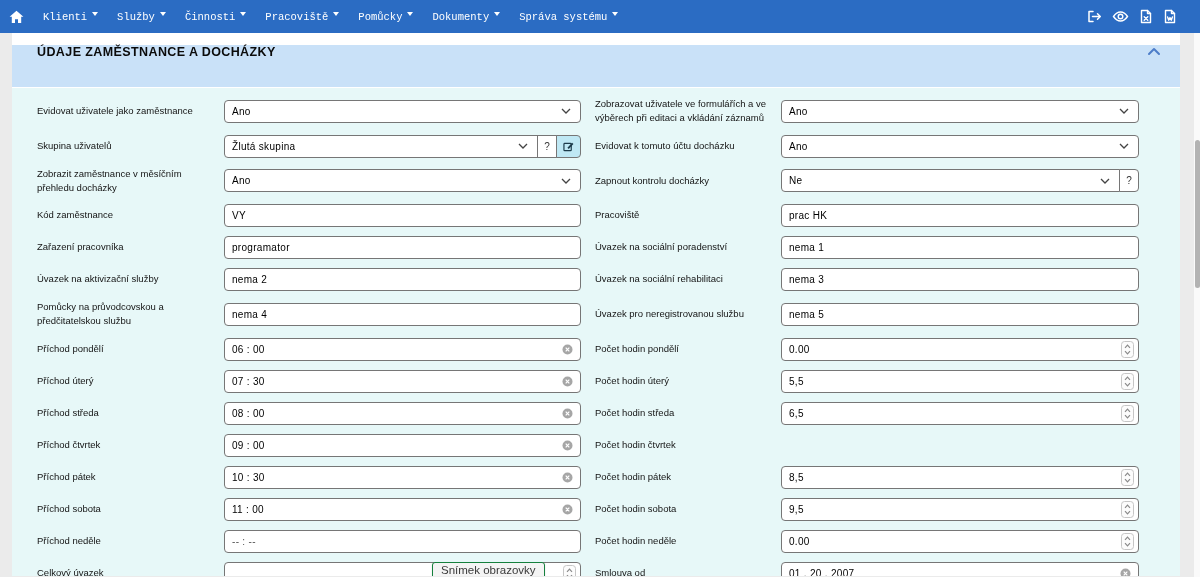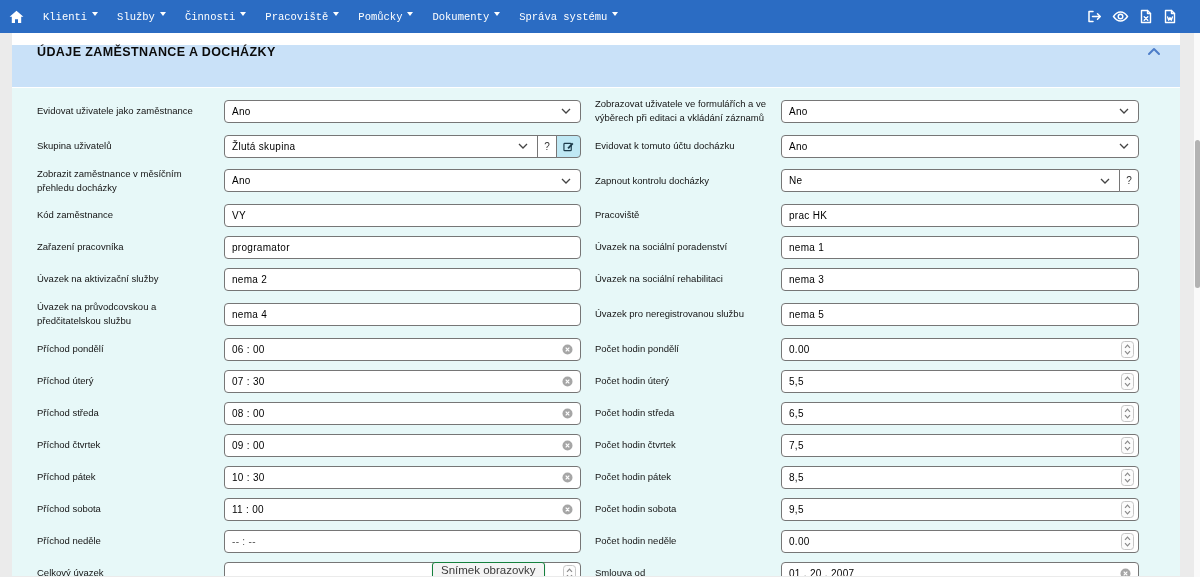--- a/index.html
+++ b/index.html
@@ -261,21 +261,21 @@
           </div>
           <div></div>
           <div class="lbl">Úvazek na sociální rehabilitaci</div>
           <div class="fw">
             <div class="field">
               <span class="val">nema 3</span>
             </div>
           </div>
         </div>
         <div class="row">
-          <div class="lbl">Úvazek na průvodcovskou a předčitatelskou službu</div>
+          <div class="lbl">Pomůcky na průvodcovskou a předčitatelskou službu</div>
           <div class="fw">
             <div class="field">
               <span class="val">nema 4</span>
             </div>
           </div>
           <div></div>
           <div class="lbl">Úvazek pro neregistrovanou službu</div>
           <div class="fw">
             <div class="field">
               <span class="val">nema 5</span>
@@ -374,32 +374,20 @@
               <span class="clear">
                 <svg width="11" height="11" viewBox="0 0 11 11">
                   <circle cx="5.5" cy="5.5" r="5" fill="#a6a6a6"></circle>
                   <path d="M3.7 3.7 L7.3 7.3 M7.3 3.7 L3.7 7.3" stroke="#fff" stroke-width="1.2"></path>
                 </svg>
               </span>
             </div>
           </div>
           <div></div>
           <div class="lbl">Počet hodin čtvrtek</div>
-          <div class="fw">
-            <div class="field">
-              <span class="val">7,5</span>
-              <span class="spin">
-                <svg width="13" height="17" viewBox="0 0 13 17">
-                  <rect x="0.5" y="0.5" width="12" height="16" rx="3" fill="#fcfcfc" stroke="#c6c6c6"></rect>
-                  <polyline points="4,6.8 6.5,4.2 9,6.8" fill="none" stroke="#8a8a8a" stroke-width="1.2"></polyline>
-                  <polyline points="4,10.2 6.5,12.8 9,10.2" fill="none" stroke="#8a8a8a" stroke-width="1.2"></polyline>
-                </svg>
-              </span>
-            </div>
-          </div>
         </div>
         <div class="row">
           <div class="lbl">Příchod pátek</div>
           <div class="fw">
             <div class="field">
               <span class="val">10 : 30</span>
               <span class="clear">
                 <svg width="11" height="11" viewBox="0 0 11 11">
                   <circle cx="5.5" cy="5.5" r="5" fill="#a6a6a6"></circle>
                   <path d="M3.7 3.7 L7.3 7.3 M7.3 3.7 L3.7 7.3" stroke="#fff" stroke-width="1.2"></path>

